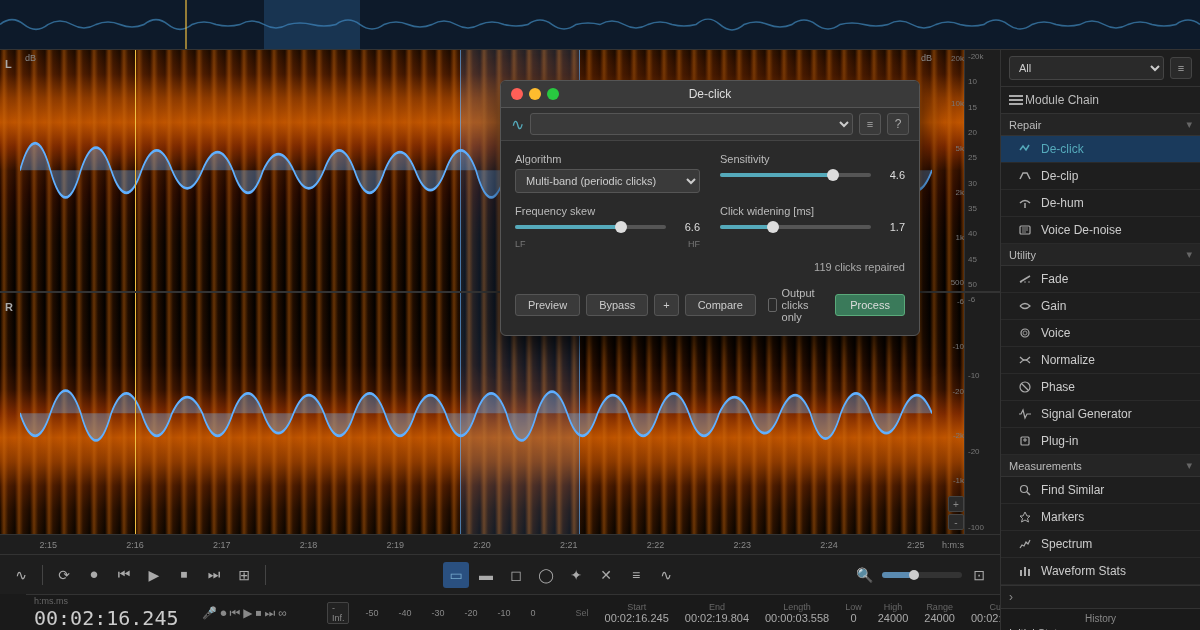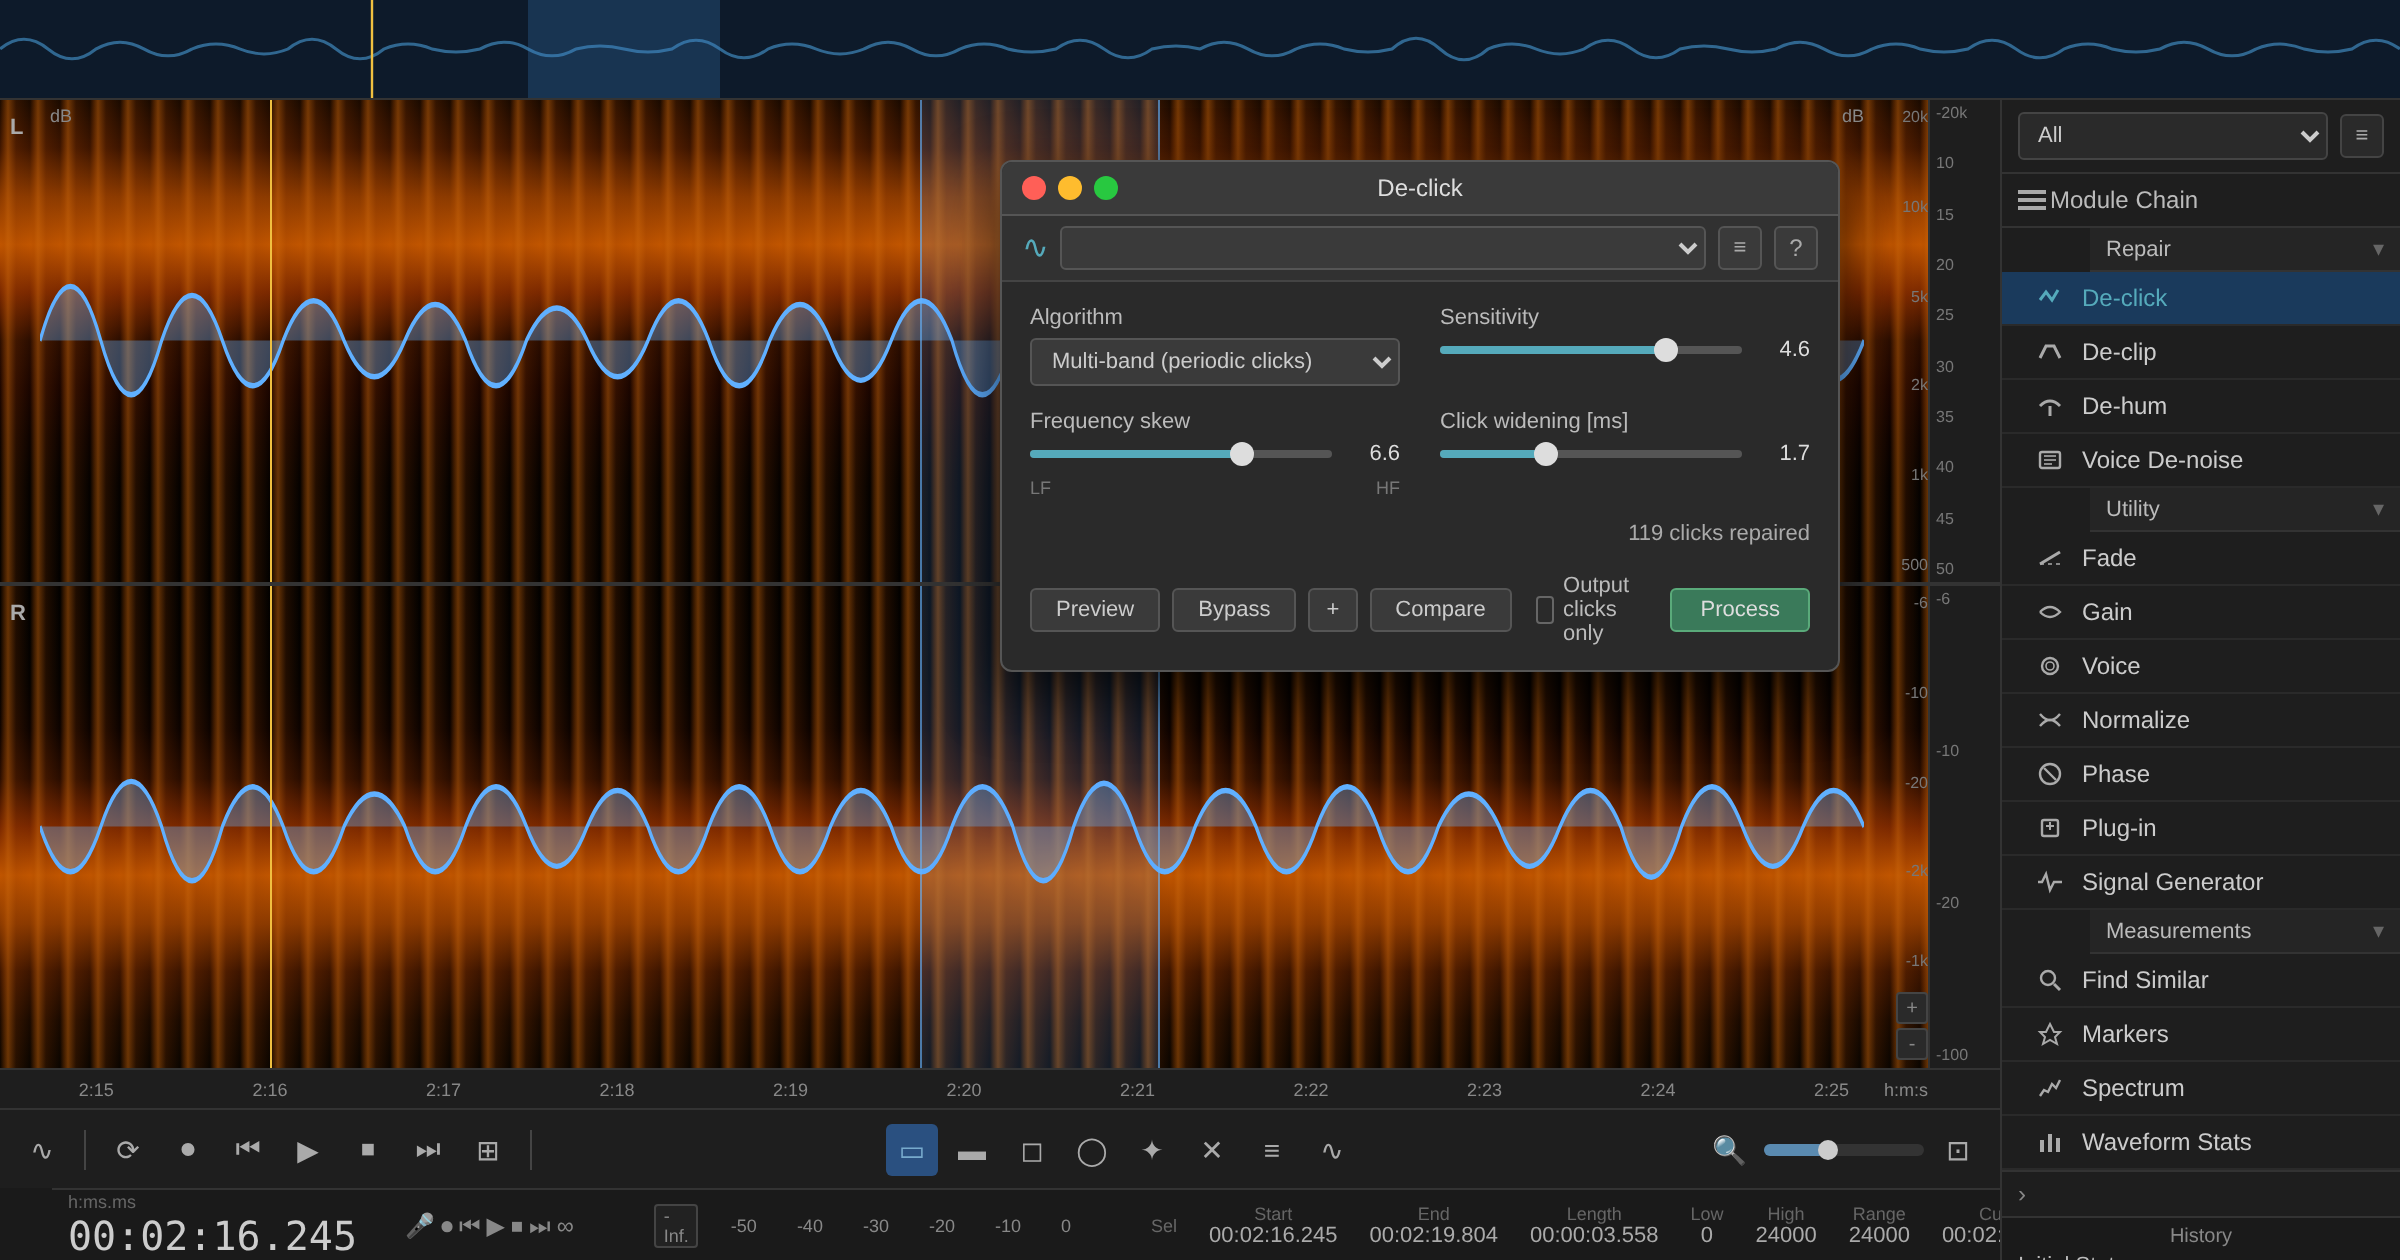--- a/index.html
+++ b/index.html
@@ -283,21 +283,20 @@
     }
 
     .section-header {
       padding: 4px 8px;
       display: flex;
       align-items: center;
       justify-content: space-between;
       background: #252525;
       border-bottom: 1px solid #333;
       cursor: pointer;
-      margin-left: 44px;
     }
     .section-header span { font-size: 11px; color: #bbb; }
 
     .sidebar-item {
       padding: 5px 8px 5px 16px;
       display: flex;
       align-items: center;
       gap: 8px;
       cursor: pointer;
       border-bottom: 1px solid #2a2a2a;
@@ -915,35 +914,35 @@
             <circle cx="7" cy="7" r="5" fill="none" stroke="#aaa" stroke-width="1.2"></circle>
             <line x1="4" y1="4" x2="10" y2="10" stroke="#aaa" stroke-width="1.2"></line>
           </svg>
       </div>
       <span class="sidebar-item-text">Phase</span>
     </div>
 
     <div class="sidebar-item">
       <div class="sidebar-item-icon">
         <svg width="14" height="14" viewBox="0 0 14 14">
+            <path d="M1,7 L3,7 L5,3 L7,11 L9,7 L11,7 L13,7" fill="none" stroke="#aaa" stroke-width="1.2"></path>
+          </svg>
+      </div>
+      <span class="sidebar-item-text">Signal Generator</span>
+    </div>
+
+    <div class="sidebar-item">
+      <div class="sidebar-item-icon">
+        <svg width="14" height="14" viewBox="0 0 14 14">
             <rect x="3" y="3" width="8" height="8" rx="1" fill="none" stroke="#aaa" stroke-width="1.2"></rect>
             <line x1="5" y1="6" x2="9" y2="6" stroke="#aaa" stroke-width="1"></line>
             <line x1="7" y1="4" x2="7" y2="8" stroke="#aaa" stroke-width="1"></line>
           </svg>
       </div>
       <span class="sidebar-item-text">Plug-in</span>
-    </div>
-
-    <div class="sidebar-item">
-      <div class="sidebar-item-icon">
-        <svg width="14" height="14" viewBox="0 0 14 14">
-            <path d="M1,7 L3,7 L5,3 L7,11 L9,7 L11,7 L13,7" fill="none" stroke="#aaa" stroke-width="1.2"></path>
-          </svg>
-      </div>
-      <span class="sidebar-item-text">Signal Generator</span>
     </div>
 
     <div class="section-header">
       <span>Measurements</span>
       <span style="color:#666;">▾</span>
     </div>
 
     <div class="sidebar-item">
       <div class="sidebar-item-icon">
         <svg width="14" height="14" viewBox="0 0 14 14">

